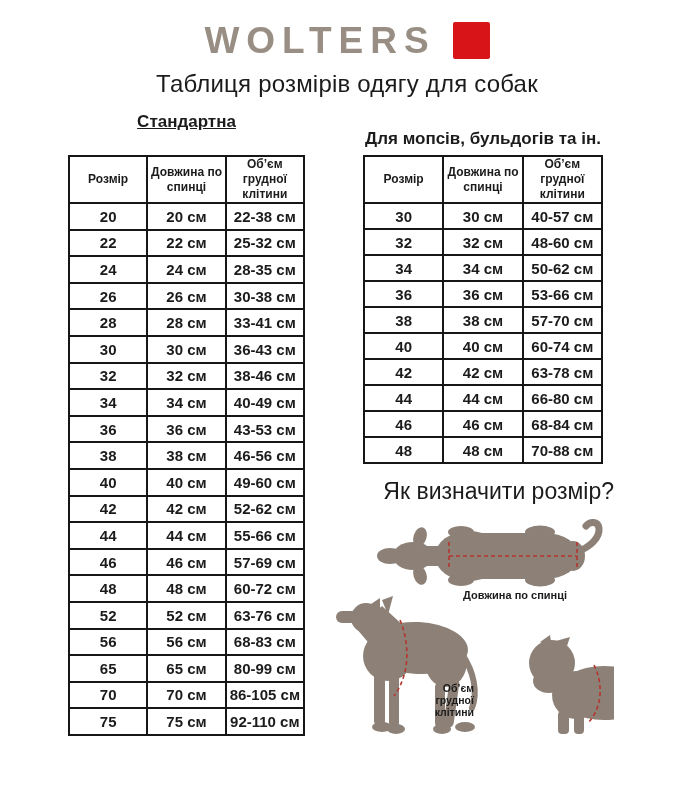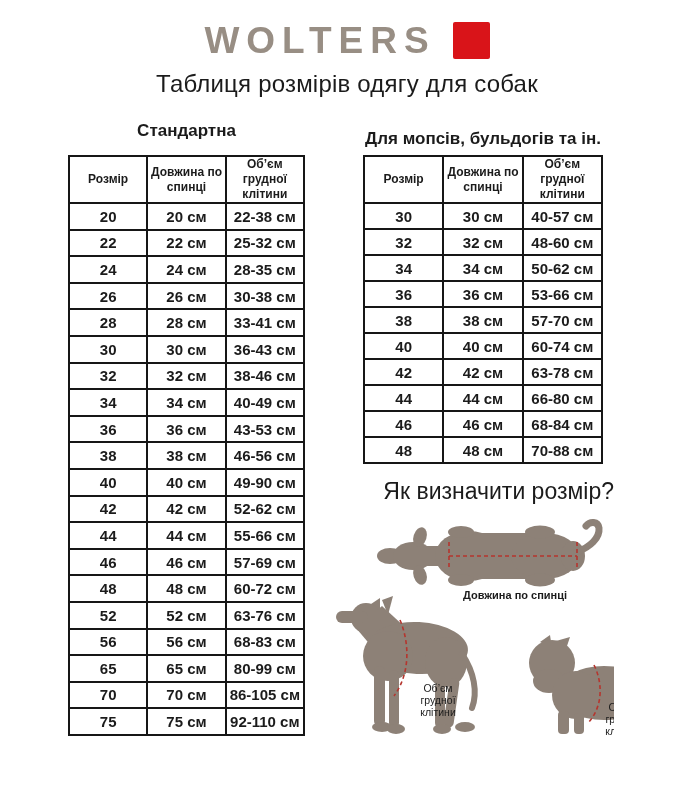--- a/index.html
+++ b/index.html
@@ -10,40 +10,40 @@
   .logo{position:absolute;top:22px;left:0;width:694px;text-align:center;}
   .logo-inner{display:inline-flex;align-items:center;gap:17px;}
   .logo-text{font-size:37px;font-weight:bold;letter-spacing:7px;color:#988e84;line-height:1;}
   .logo-square{width:37px;height:37px;background:#d91419;border-radius:2px;}
 
   
   .title{position:absolute;top:70px;left:0;width:694px;text-align:center;font-size:24px;font-weight:normal;letter-spacing:0.2px;}
 
   
   .col-heading{position:absolute;font-size:17px;font-weight:bold;text-align:center;}
-  .std-heading{left:68px;top:121px;width:237px;}
+  .std-heading{left:68px;top:112px;width:237px;text-decoration:underline;}
   .pug-heading{left:352px;top:129px;width:262px;}
 
   
   table{border-collapse:collapse;position:absolute;table-layout:fixed;background:#fff;}
   .std-table{left:68px;top:155px;width:237px;}
   .pug-table{left:363px;top:155px;width:240px;}
   th,td{border:2px solid #161616;text-align:center;vertical-align:middle;padding:0;}
   th{font-size:12px;font-weight:bold;line-height:1.25;height:34px;white-space:pre-line;}
   .std-table td{font-size:15px;font-weight:bold;height:24.6px;}
   .pug-table td{font-size:15px;font-weight:bold;height:24px;}
 
   
   .howto{position:absolute;left:330px;top:468px;width:364px;height:332px;}
   .howto-heading{position:absolute;left:20px;top:10px;width:264px;text-align:right;font-size:23px;font-weight:normal;}
   .fig-top{position:absolute;left:47px;top:50px;width:236px;height:86px;}
   .back-label{position:absolute;left:95px;top:121px;width:180px;text-align:center;font-size:11px;font-weight:bold;}
   .fig-dog1{position:absolute;left:2px;top:128px;width:152px;height:140px;}
   .fig-dog2{position:absolute;left:192px;top:163px;width:142px;height:106px;}
-  .chest-label{position:absolute;width:72px;font-size:10.5px;font-weight:normal;line-height:12px;text-align:center;}
+  .chest-label{position:absolute;width:72px;font-size:10.5px;font-weight:bold;line-height:12px;text-align:right;}
   .chest-label-1{left:72px;top:214px;}
   .chest-label-2{left:257px;top:233px;}
   svg{display:block;}
 </style>
 </head>
 <body>
 
 <div class="page">
 
   <div class="logo">
@@ -115,21 +115,21 @@
           <td>43-53 см</td>
         </tr>
         <tr>
           <td>38</td>
           <td>38 см</td>
           <td>46-56 см</td>
         </tr>
         <tr>
           <td>40</td>
           <td>40 см</td>
-          <td>49-90 см</td>
+          <td>49-60 см</td>
         </tr>
         <tr>
           <td>42</td>
           <td>42 см</td>
           <td>52-62 см</td>
         </tr>
         <tr>
           <td>44</td>
           <td>44 см</td>
           <td>55-66 см</td>

